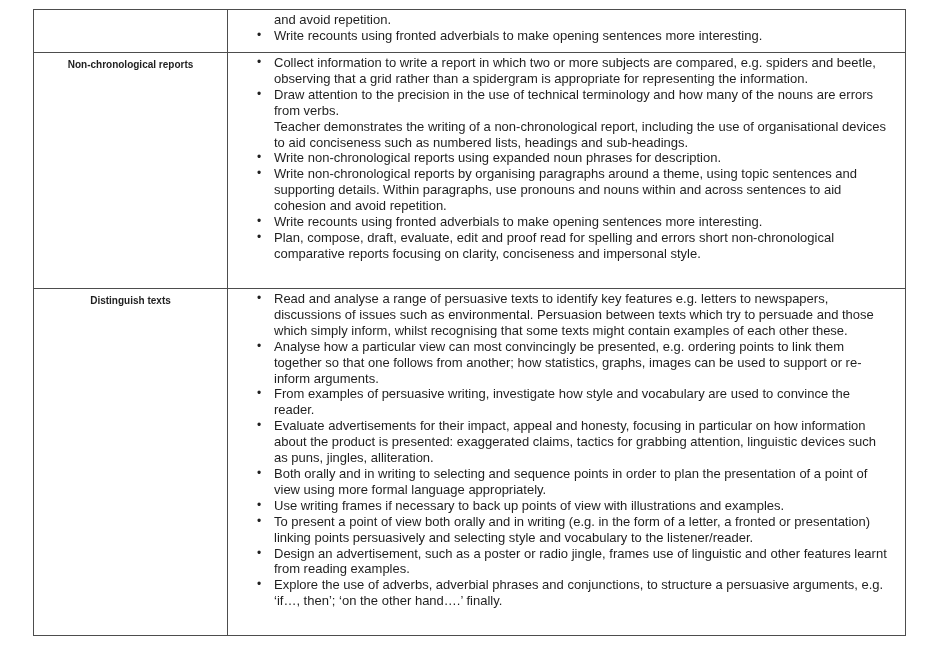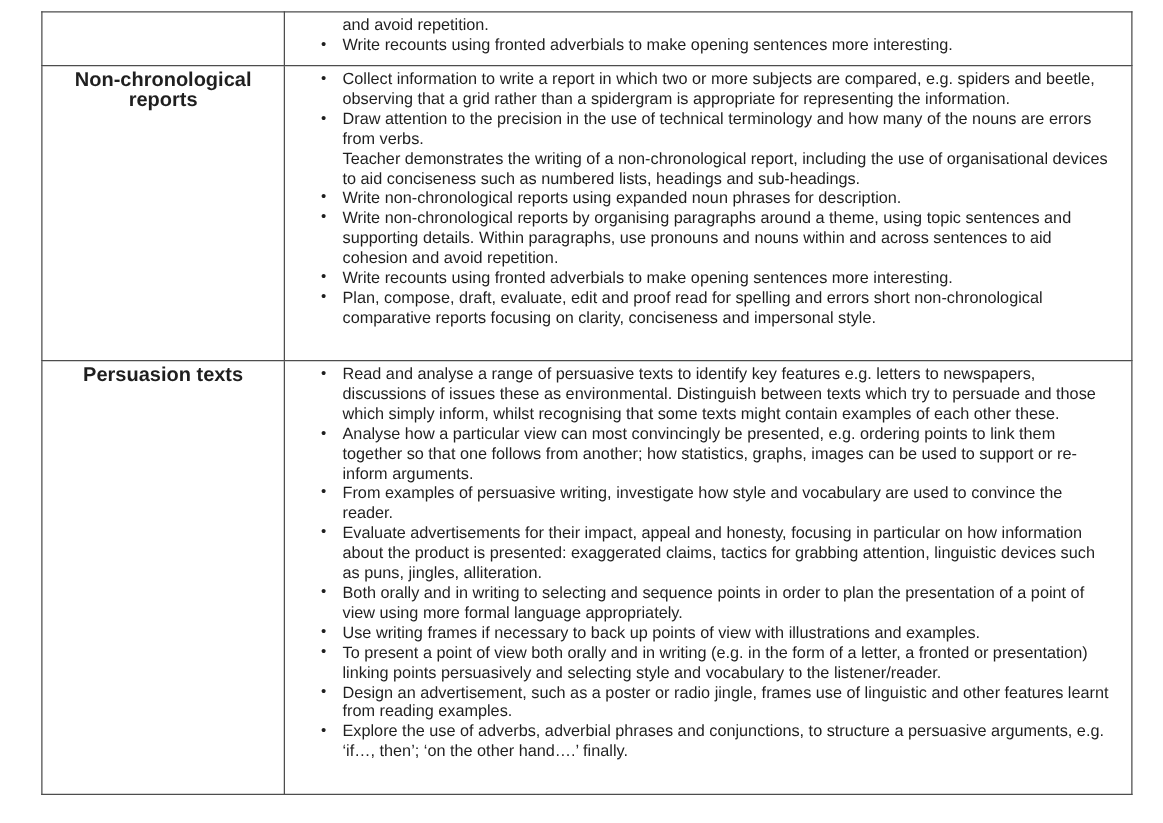--- a/index.html
+++ b/index.html
@@ -32,21 +32,21 @@
     table-layout: fixed;
   }
   table.curriculum td {
     border: 1px solid #4d4d4d;
     vertical-align: top;
   }
   td.label-cell {
     width: 177px;
     text-align: center;
     font-weight: bold;
-    font-size: 16px;
+    font-size: 10px;
     line-height: 16px;
     padding: 4px 8px 2px 8px;
   }
   td.content-cell {
     font-size: 13px;
     line-height: 15.9px;
     padding: 2px 12px 3px 16px;
   }
   .item {
     display: flex;
@@ -117,25 +117,25 @@
                 <span class="marker">•</span>
                 <span class="item-text">Write recounts using fronted adverbials to make opening sentences more interesting.</span>
               </div>
               <div class="item">
                 <span class="marker">•</span>
                 <span class="item-text">Plan, compose, draft, evaluate, edit and proof read for spelling and errors short non-chronological comparative reports focusing on clarity, conciseness and impersonal style.</span>
               </div>
             </td>
           </tr>
           <tr>
-            <td class="label-cell" style="height: 340px;"><span>Persuasion texts</span></td>
+            <td class="label-cell" style="height: 340px;"><span>Distinguish texts</span></td>
             <td class="content-cell">
               <div class="item">
                 <span class="marker">•</span>
-                <span class="item-text">Read and analyse a range of persuasive texts to identify key features e.g. letters to newspapers, discussions of issues these as environmental. Distinguish between texts which try to persuade and those which simply inform, whilst recognising that some texts might contain examples of each other these.</span>
+                <span class="item-text">Read and analyse a range of persuasive texts to identify key features e.g. letters to newspapers, discussions of issues such as environmental. Persuasion between texts which try to persuade and those which simply inform, whilst recognising that some texts might contain examples of each other these.</span>
               </div>
               <div class="item">
                 <span class="marker">•</span>
                 <span class="item-text">Analyse how a particular view can most convincingly be presented, e.g. ordering points to link them together so that one follows from another; how statistics, graphs, images can be used to support or re-inform arguments.</span>
               </div>
               <div class="item">
                 <span class="marker">•</span>
                 <span class="item-text">From examples of persuasive writing, investigate how style and vocabulary are used to convince the reader.</span>
               </div>
               <div class="item">

